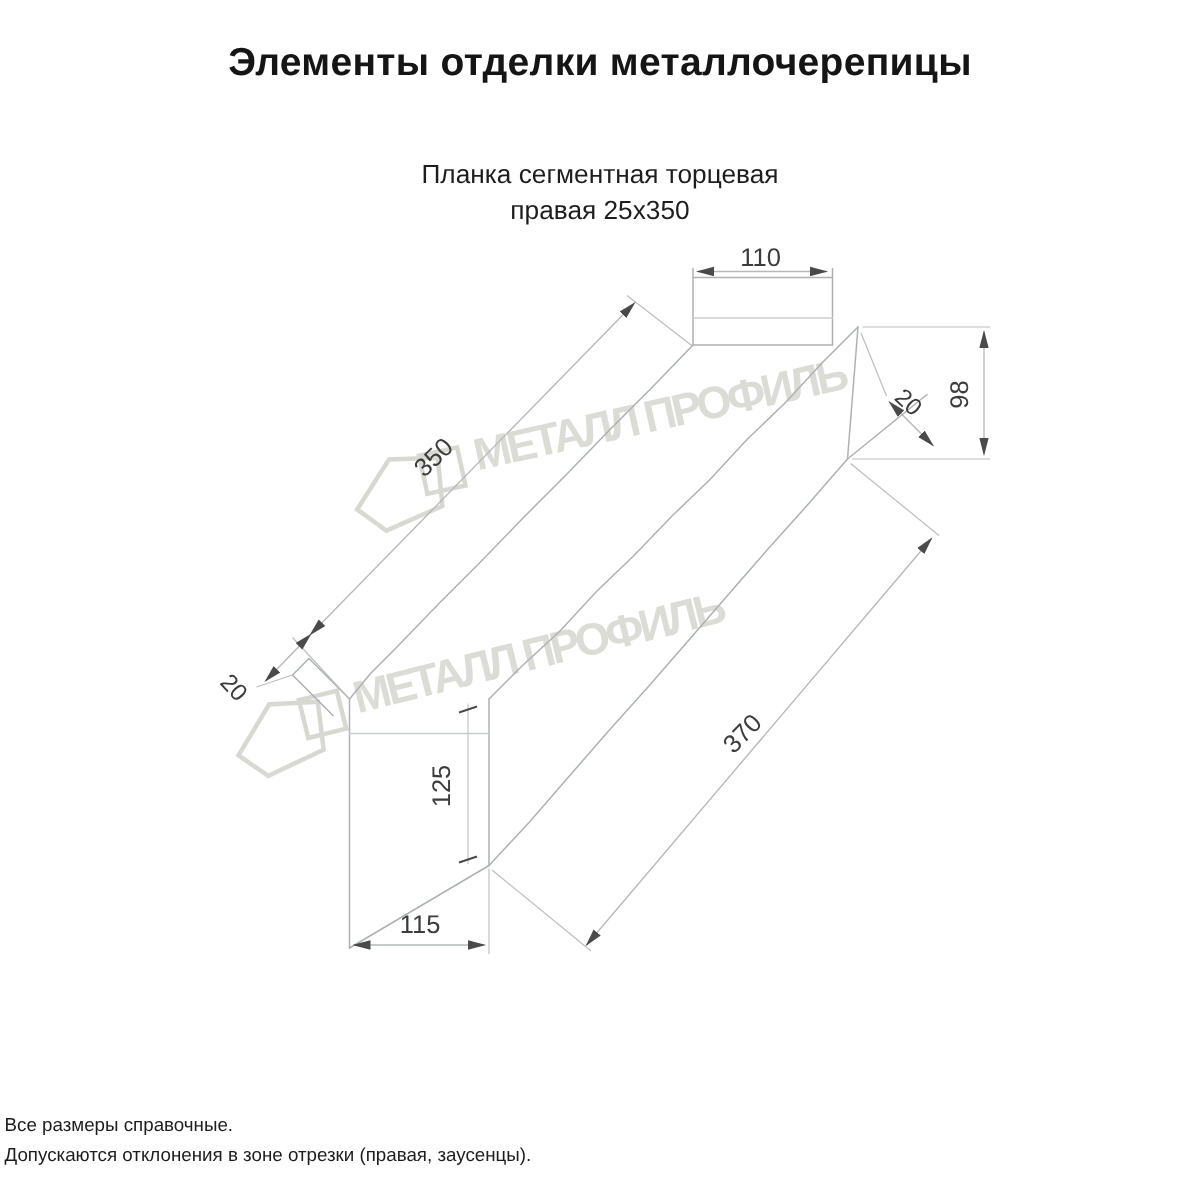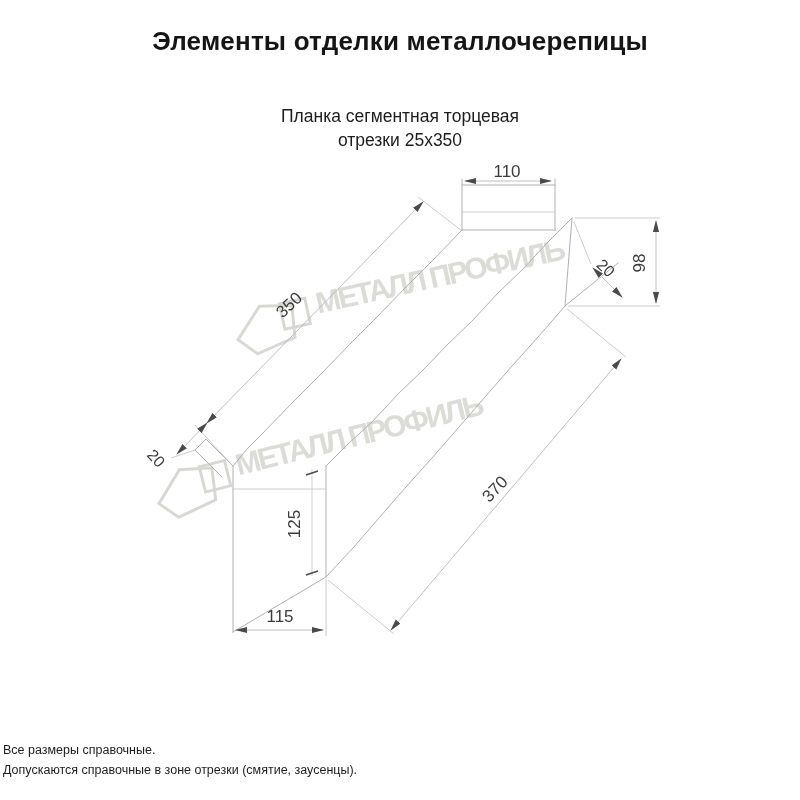--- a/index.html
+++ b/index.html
@@ -25,21 +25,21 @@
   .dim-label-small{font-size:16px;fill:#3c3c3c;}
   .wm-text{font-size:30px;font-weight:bold;letter-spacing:3px;fill:#d6d6d1;}
 </style>
 </head>
 <body>
 
 <div class="page-title">Элементы отделки металлочерепицы</div>
 
 <div class="subtitle">
   <div>Планка сегментная торцевая</div>
-  <div>отрезки 25х350</div>
+  <div>правая 25х350</div>
 </div>
 
 <svg class="drawing-svg" width="800" height="800" viewBox="0 0 800 800">
   <defs>
     <marker id="arr" viewBox="0 0 12 8" refX="11" refY="4" markerWidth="12" markerHeight="8" markerUnits="userSpaceOnUse" orient="auto-start-reverse">
       <path d="M0,0.9 L12,4 L0,7.1 Z" fill="#4a4a4a"></path>
     </marker>
   </defs>
 
   <g transform="translate(237,344) rotate(-12.5)" opacity="0.85">
@@ -128,14 +128,14 @@
 
   <g>
     <path d="M326,579 L326,636" stroke="#bcbec0" stroke-width="0.8" fill="none"></path>
     <path d="M236,630 L323,630" stroke="#b5b8ba" stroke-width="0.9" fill="none" marker-start="url(#arr)" marker-end="url(#arr)"></path>
     <text class="dim-label" text-anchor="middle" x="280" y="622">115</text>
   </g>
 </svg>
 
 <div class="footer">
   <div>Все размеры справочные.</div>
-  <div>Допускаются справочные в зоне отрезки (смятие, заусенцы).</div>
+  <div>Допускаются отклонения в зоне отрезки (правая, заусенцы).</div>
 </div>
 
 </body></html>

